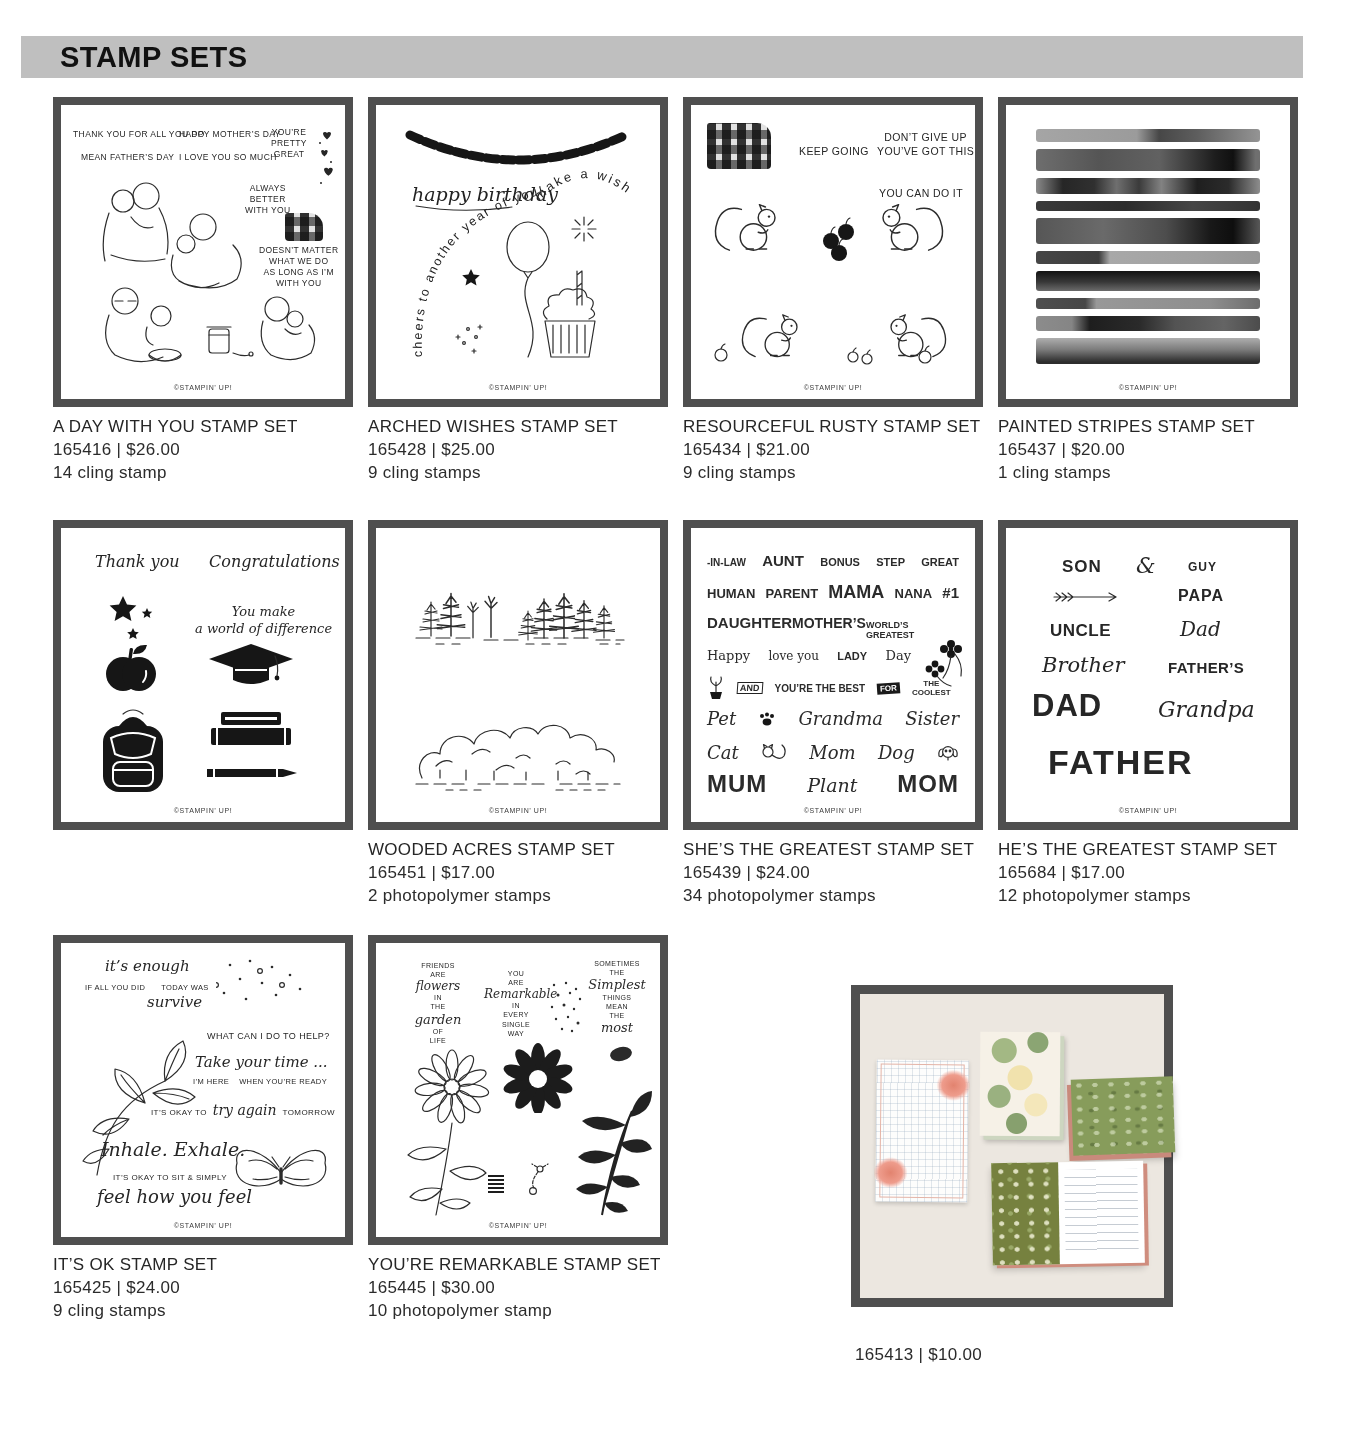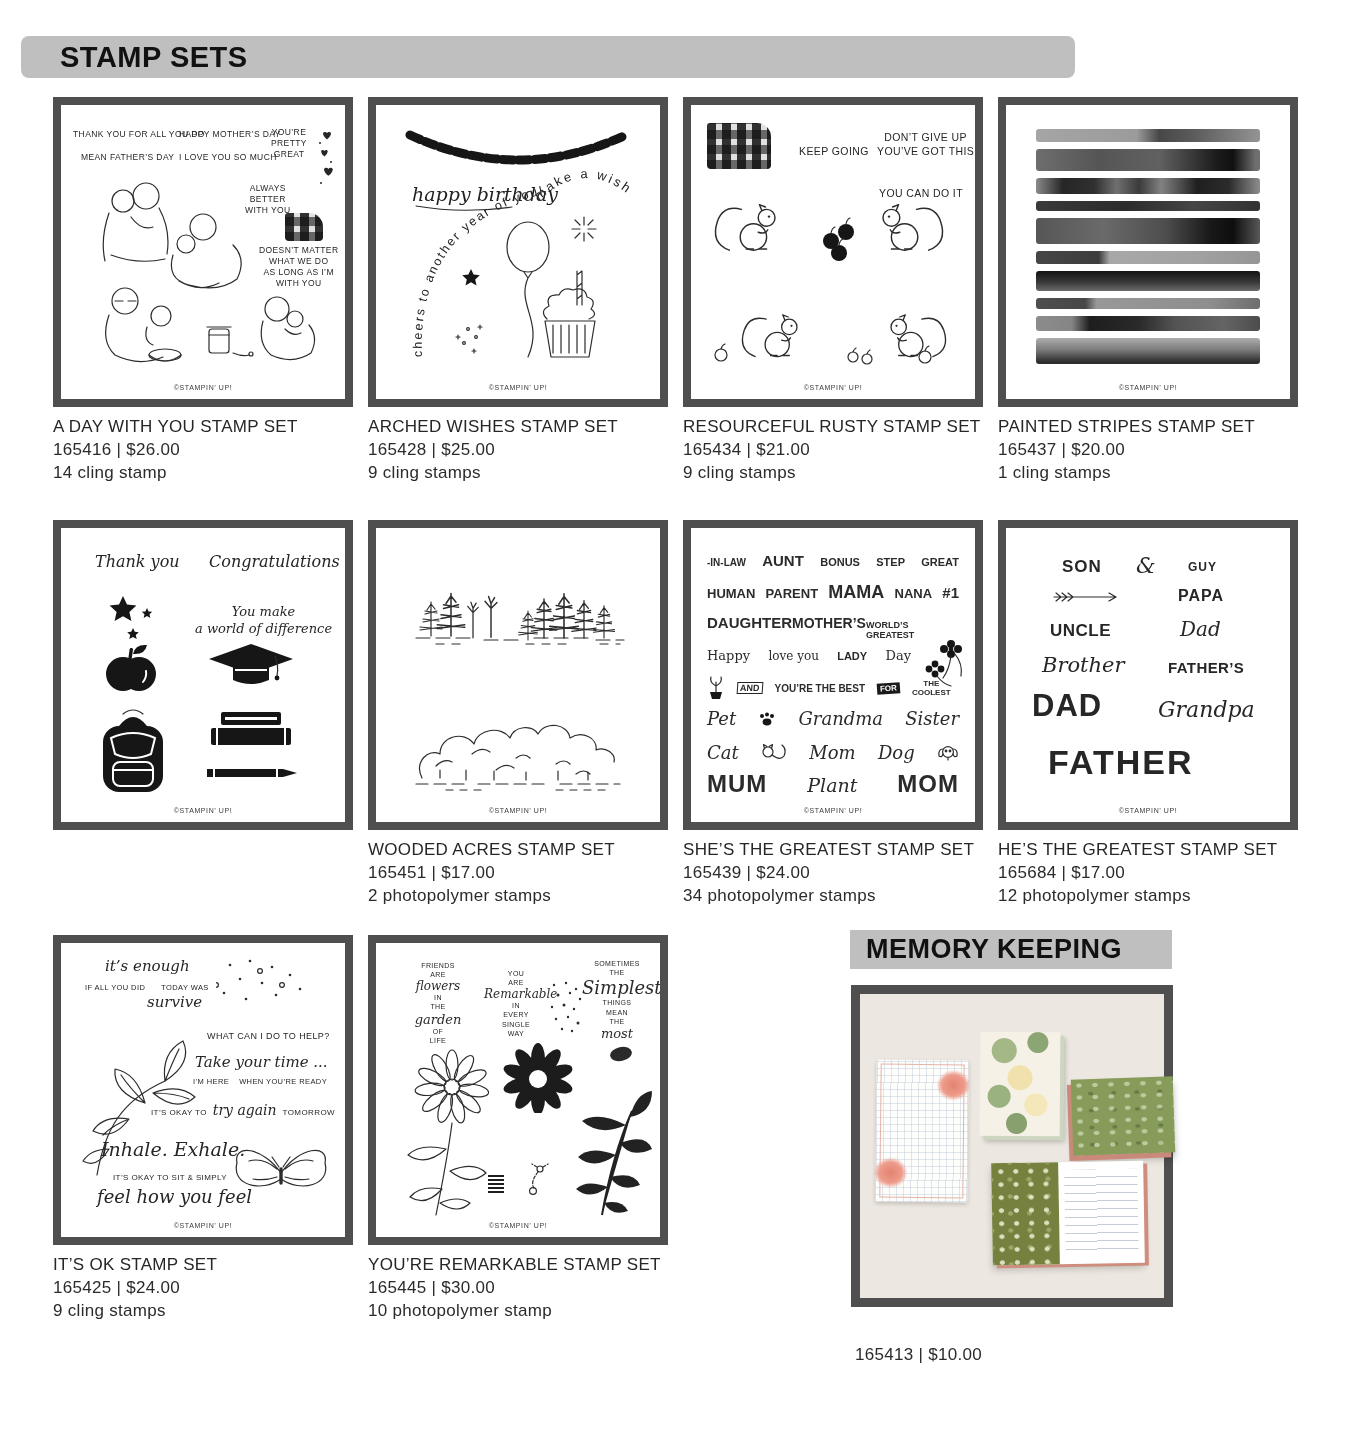--- a/index.html
+++ b/index.html
@@ -1,20 +1,20 @@
 <!DOCTYPE html>
 <html><head>
 <meta charset="utf-8">
 <style>
   html,body{margin:0;padding:0;background:#fff;}
   .page{position:relative;width:1354px;height:1440px;background:#fff;
         font-family:"Liberation Sans",sans-serif;color:#2b2b2b;overflow:hidden;}
   .bar{position:absolute;background:#bfbfbf;display:flex;align-items:center;}
   .bar h1{margin:0;font-size:29px;font-weight:700;letter-spacing:.5px;color:#111;}
-  #bar-stamps{left:21px;top:36px;width:1054px;height:42px;padding-left:39px;box-sizing:border-box;border-radius:8px;}
+  #bar-stamps{left:21px;top:36px;width:1282px;height:42px;padding-left:39px;box-sizing:border-box;}
   #bar-memory{left:850px;top:930px;width:322px;height:39px;padding-left:16px;box-sizing:border-box;}
   #bar-memory h1{font-size:27px;}
 
   .cell{position:absolute;width:300px;}
   .frame{width:284px;height:294px;border:8px solid #4f4f4f;background:#fff;}
   .stamp{position:relative;width:284px;height:294px;background:#fff;overflow:hidden;}
   .su{position:absolute;left:0;right:0;bottom:8px;text-align:center;font-size:7px;
       letter-spacing:.6px;color:#3a3a3a;}
   .cap{margin-top:8px;font-size:17px;line-height:23px;letter-spacing:.3px;color:#2b2b2b;}
   .cap .t1{color:#262626;}
@@ -627,21 +627,21 @@
               <circle cx="10" cy="40" r="1.2"></circle>
               <circle cx="22" cy="38" r="1.2"></circle>
               <circle cx="32" cy="44" r="1.5"></circle>
               <circle cx="16" cy="50" r="1.2"></circle>
               <circle cx="26" cy="52" r="1.2"></circle>
             </g>
         </svg>
         <div class="abs" style="left:206px;top:16px;width:70px;text-align:center;line-height:1.18">
           <div class="st" style="position:static;font-size:7px">SOMETIMES</div>
           <div class="st" style="position:static;font-size:7px">THE</div>
-          <div class="scr" style="font-size:18px">Simplest</div>
+          <div class="scr" style="font-size:13px">Simplest</div>
           <div class="st" style="position:static;font-size:7px">THINGS</div>
           <div class="st" style="position:static;font-size:7px">MEAN</div>
           <div class="st" style="position:static;font-size:7px">THE</div>
           <div class="scr" style="font-size:13px">most</div>
         </div>
         <svg class="abs" style="left:14px;top:102px" width="122" height="176" viewBox="0 0 122 176">
           <g class="ink">
             <g transform="translate(62,42)">
               <ellipse cx="0" cy="-22" rx="6" ry="15"></ellipse>
                 <ellipse cx="0" cy="-22" rx="6" ry="15" transform="rotate(33)"></ellipse>
@@ -703,23 +703,20 @@
         <div class="su">©STAMPIN’ UP!</div>
       </div>
     </div>
     <div class="cap">
       <div class="t1">YOU’RE REMARKABLE STAMP SET</div>
       <div>165445 | $30.00</div>
       <div>10 photopolymer stamp</div>
     </div>
   </div>
 
-  <div class="bar" id="bar-memory">
-    <h1>MEMORY KEEPING</h1>
-  </div>
 
   <div class="frame2">
     <div class="photo">
       <div class="pcard pcardA">
         <div class="gframe"></div>
         <div class="mum m1"></div>
         <div class="mum m2"></div>
       </div>
       <div class="pcard pcardB"></div>
       <div class="pcard pcardC"></div>

